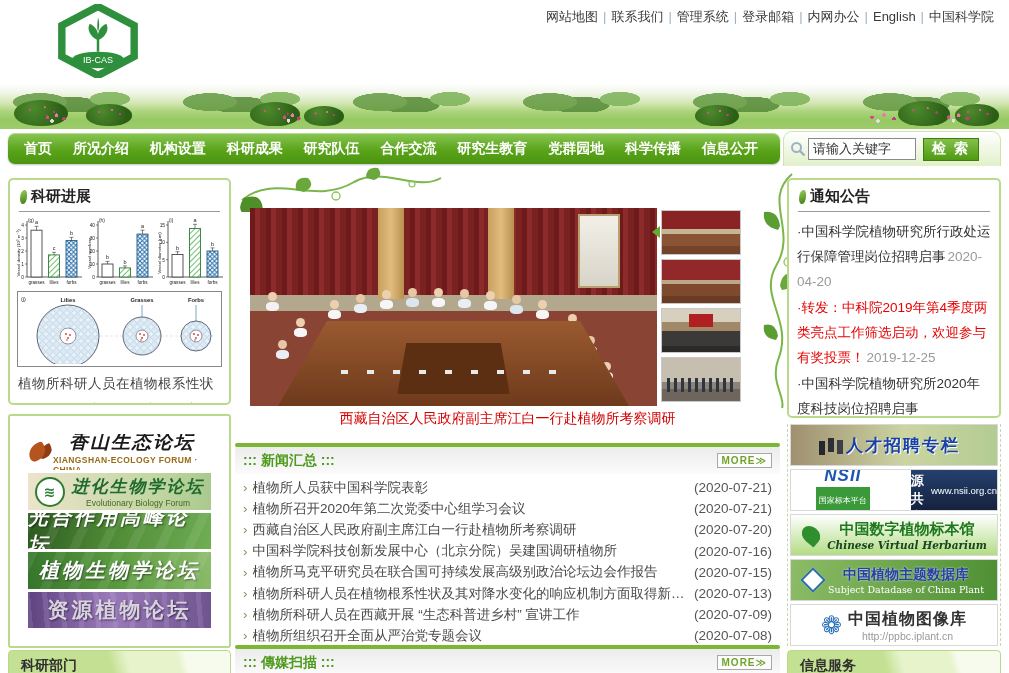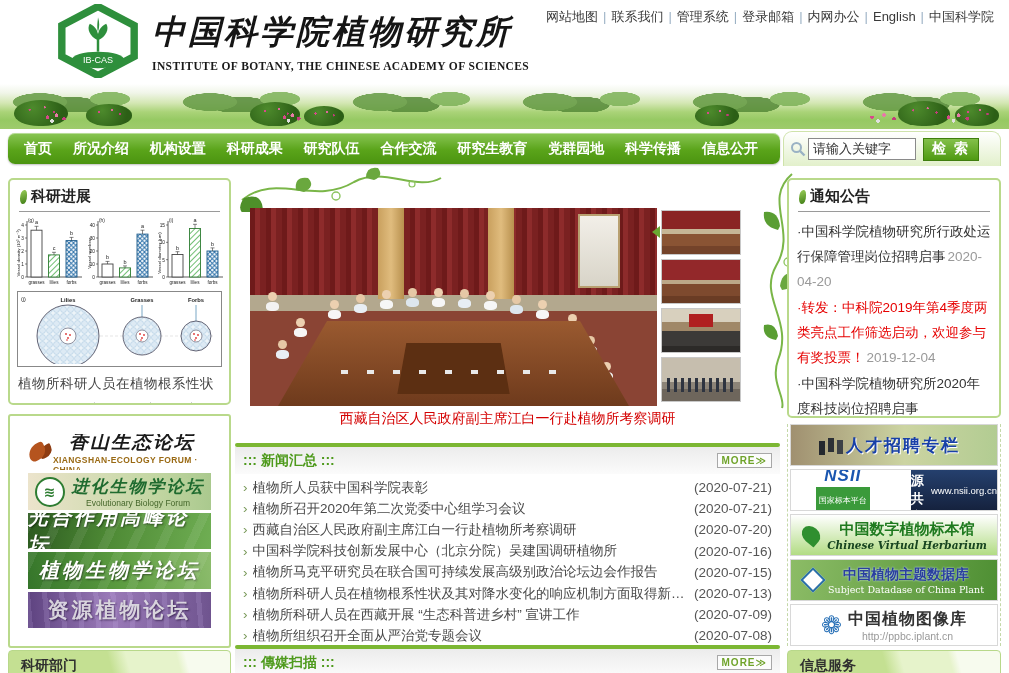--- a/index.html
+++ b/index.html
@@ -204,24 +204,20 @@
 <div id="logo">
   <svg width="84" height="74" viewBox="0 0 100 90">
     <polygon points="50,3 94,26 94,64 50,87 6,64 6,26" fill="#fff" stroke="#2e8f3c" stroke-width="9"></polygon>
     <path d="M50,58 L50,36" stroke="#2e8f3c" stroke-width="3"></path>
     <path d="M50,44 C40,40 36,30 40,24 C48,28 51,34 50,44 Z" fill="#2e8f3c"></path>
     <path d="M50,44 C60,40 64,30 60,24 C52,28 49,34 50,44 Z" fill="#2e8f3c"></path>
     <path d="M50,34 C48,26 50,20 50,16 C52,22 52,28 50,34 Z" fill="#2e8f3c"></path>
     <ellipse cx="50" cy="68" rx="32" ry="10" fill="#2e8f3c"></ellipse>
     <text x="50" y="72" text-anchor="middle" font-size="11" fill="#fff" font-family="Liberation Sans,sans-serif">IB-CAS</text>
   </svg>
-  <div id="logo-text">
-    <div class="cn">中国科学院植物研究所</div>
-    <div class="en">INSTITUTE OF BOTANY, THE CHINESE ACADEMY OF SCIENCES</div>
-  </div>
 </div>
 
 <div id="garden">
   <div class="trees"></div>
   <div class="bush" style="left:14px;width:54px;height:26px"></div>
   <div class="bush" style="left:86px;width:46px;height:22px"></div>
   <div class="bush" style="left:250px;width:50px;height:24px"></div>
   <div class="bush" style="left:304px;width:40px;height:20px"></div>
   <div class="bush" style="left:695px;width:44px;height:21px"></div>
   <div class="bush" style="left:898px;width:52px;height:25px"></div>
@@ -504,21 +500,21 @@
   </div>
 </div>
 
 <div id="p-notice" class="panel">
   <div class="panel-head">
     <span class="leaf"></span>
     <span>通知公告</span>
   </div>
   <div id="notice-list">
       <div class="notice"><span>·中国科学院植物研究所行政处运行保障管理岗位招聘启事</span><span class="ndate">2020-04-20</span></div>
-      <div class="notice red"><span>·转发：中科院2019年第4季度两类亮点工作筛选启动，欢迎参与有奖投票！</span><span class="ndate">2019-12-04</span></div>
+      <div class="notice red"><span>·转发：中科院2019年第4季度两类亮点工作筛选启动，欢迎参与有奖投票！</span><span class="ndate">2019-12-25</span></div>
       <div class="notice"><span>·中国科学院植物研究所2020年度科技岗位招聘启事（2020.04.10更新）</span></div>
     </div>
 </div>
 <div id="rbanners">
     <div class="rb rb-rc">
       <span class="rc-figs"></span>
       <span class="rc-t">人才招聘专栏</span>
     </div>
     <div class="rb rb-ns">
       <div class="ns-l">

